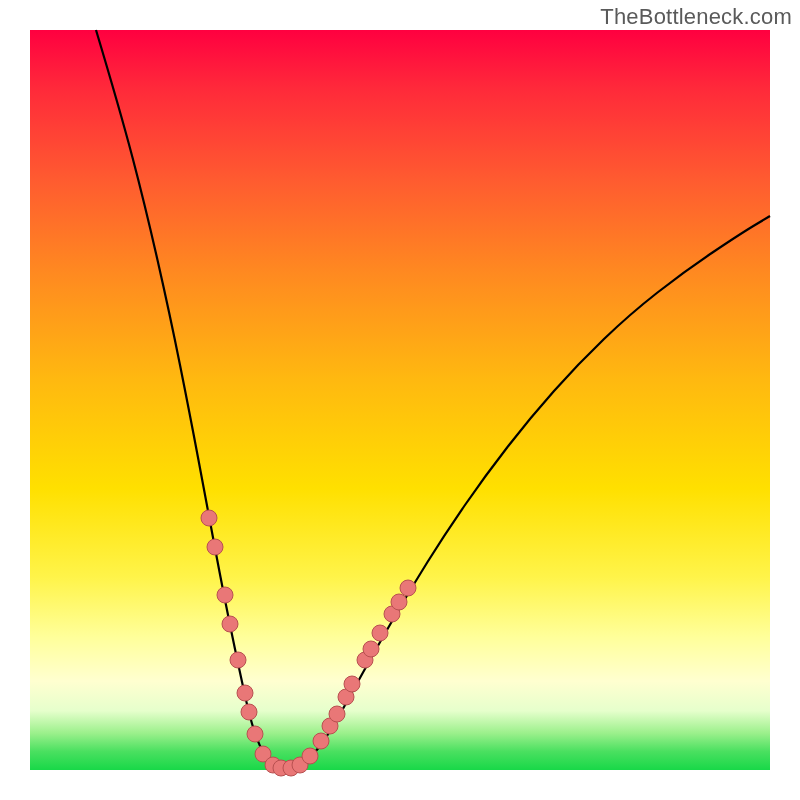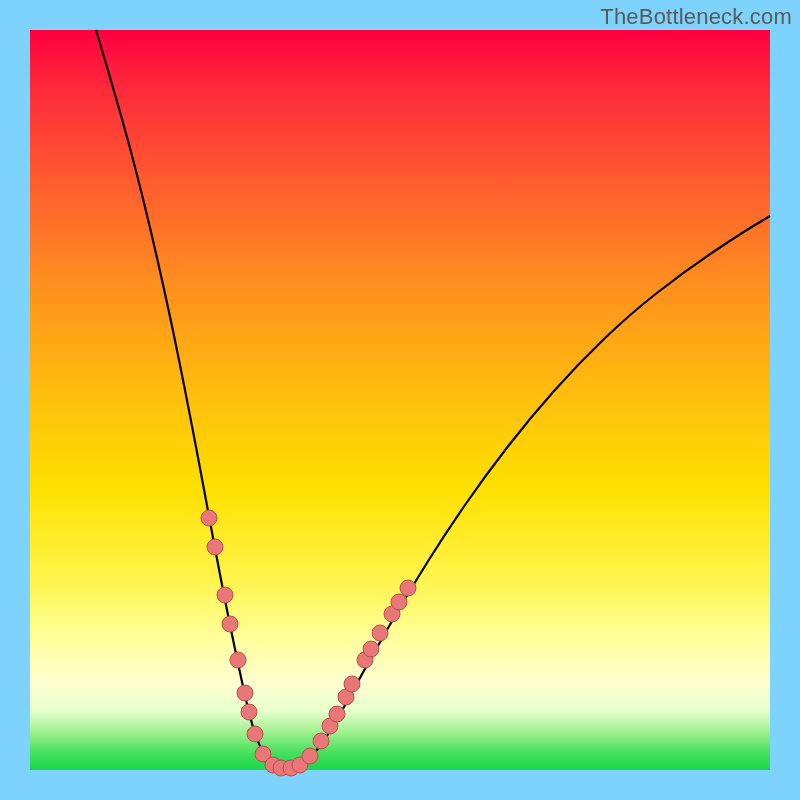--- a/index.html
+++ b/index.html
@@ -8,21 +8,21 @@
     width: 800px;
     height: 800px;
     background: #000;
     font-family: Arial, Helvetica, sans-serif;
     overflow: hidden;
   }
   .stage {
     position: relative;
     width: 800px;
     height: 800px;
-    background: #7dd3fc;
+    background: #ffffff;
   }
   .plot {
     position: absolute;
     left: 30px;
     top: 30px;
     width: 740px;
     height: 740px;
     background: linear-gradient(to bottom,
       #ff0040 0%,
       #ff2a3a 8%,

